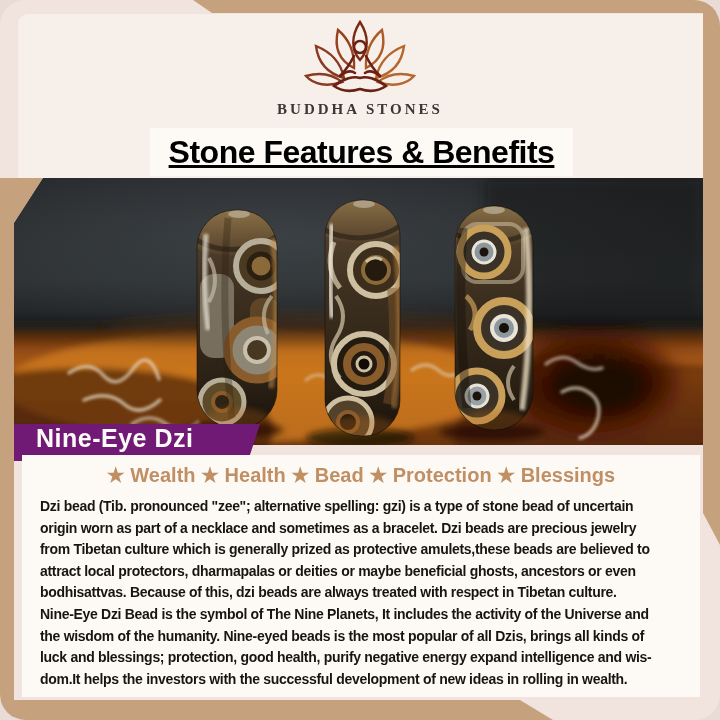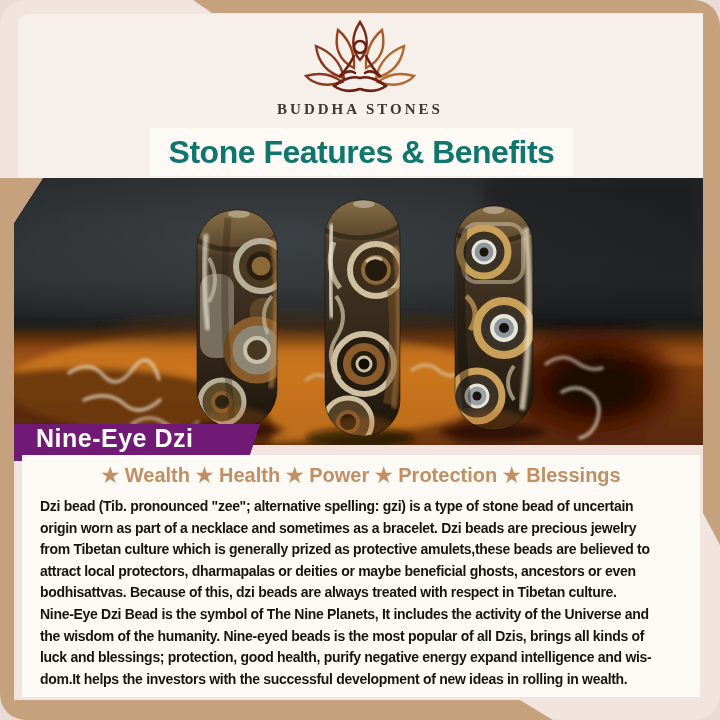--- a/index.html
+++ b/index.html
@@ -13,21 +13,21 @@
   
   .header-panel{left:18px;top:14px;width:685px;height:164px;background:#f7f0ea;border-radius:10px 0 0 0;}
   .brand-name{
     left:0;top:101px;width:720px;text-align:center;
     font-family:"Liberation Serif",serif;font-size:15px;letter-spacing:3px;
     color:#3a3633;font-weight:bold;
   }
   .banner{left:150px;top:128px;width:423px;height:48px;background:#fdf9f5;}
   .banner-title{
     width:100%;height:100%;display:flex;align-items:center;justify-content:center;
-    font-size:32px;font-weight:bold;letter-spacing:-0.5px;color:#0f766e;
+    font-size:32px;font-weight:bold;letter-spacing:-0.5px;color:#000000;text-decoration:underline;
   }
   
   .photo-wrap{
     left:14px;top:178px;width:689px;height:267px;
     clip-path:polygon(29px 0,689px 0,689px 267px,0 267px,0 45px);
     background:#1d2022;
   }
   
   .caption-ribbon{
     left:0;top:408px;width:260px;height:37px;background:#701a75;
@@ -252,21 +252,21 @@
   <div class="abs caption-ribbon">
     <div class="caption-text">Nine-Eye Dzi Bead</div>
   </div>
 
   <div class="abs band band-top"></div>
   <div class="abs band band-right"></div>
   <div class="abs band band-left"></div>
   <div class="abs band band-bottom"></div>
 
   <div class="abs card">
-    <div class="benefits-line">★ Wealth ★ Health ★ Power ★ Protection ★ Blessings</div>
+    <div class="benefits-line">★ Wealth ★ Health ★ Bead ★ Protection ★ Blessings</div>
     <div class="description">Dzi bead (Tib. pronounced "zee"; alternative spelling: gzi) is a type of stone bead of uncertain
 origin worn as part of a necklace and sometimes as a bracelet. Dzi beads are precious jewelry
 from Tibetan culture which is generally prized as protective amulets,these beads are believed to
 attract local protectors, dharmapalas or deities or maybe beneficial ghosts, ancestors or even
 bodhisattvas. Because of this, dzi beads are always treated with respect in Tibetan culture.
 Nine-Eye Dzi Bead is the symbol of The Nine Planets, It includes the activity of the Universe and
 the wisdom of the humanity. Nine-eyed beads is the most popular of all Dzis, brings all kinds of
 luck and blessings; protection, good health, purify negative energy expand intelligence and wis-
 dom.It helps the investors with the successful development of new ideas in rolling in wealth.</div>
   </div>

